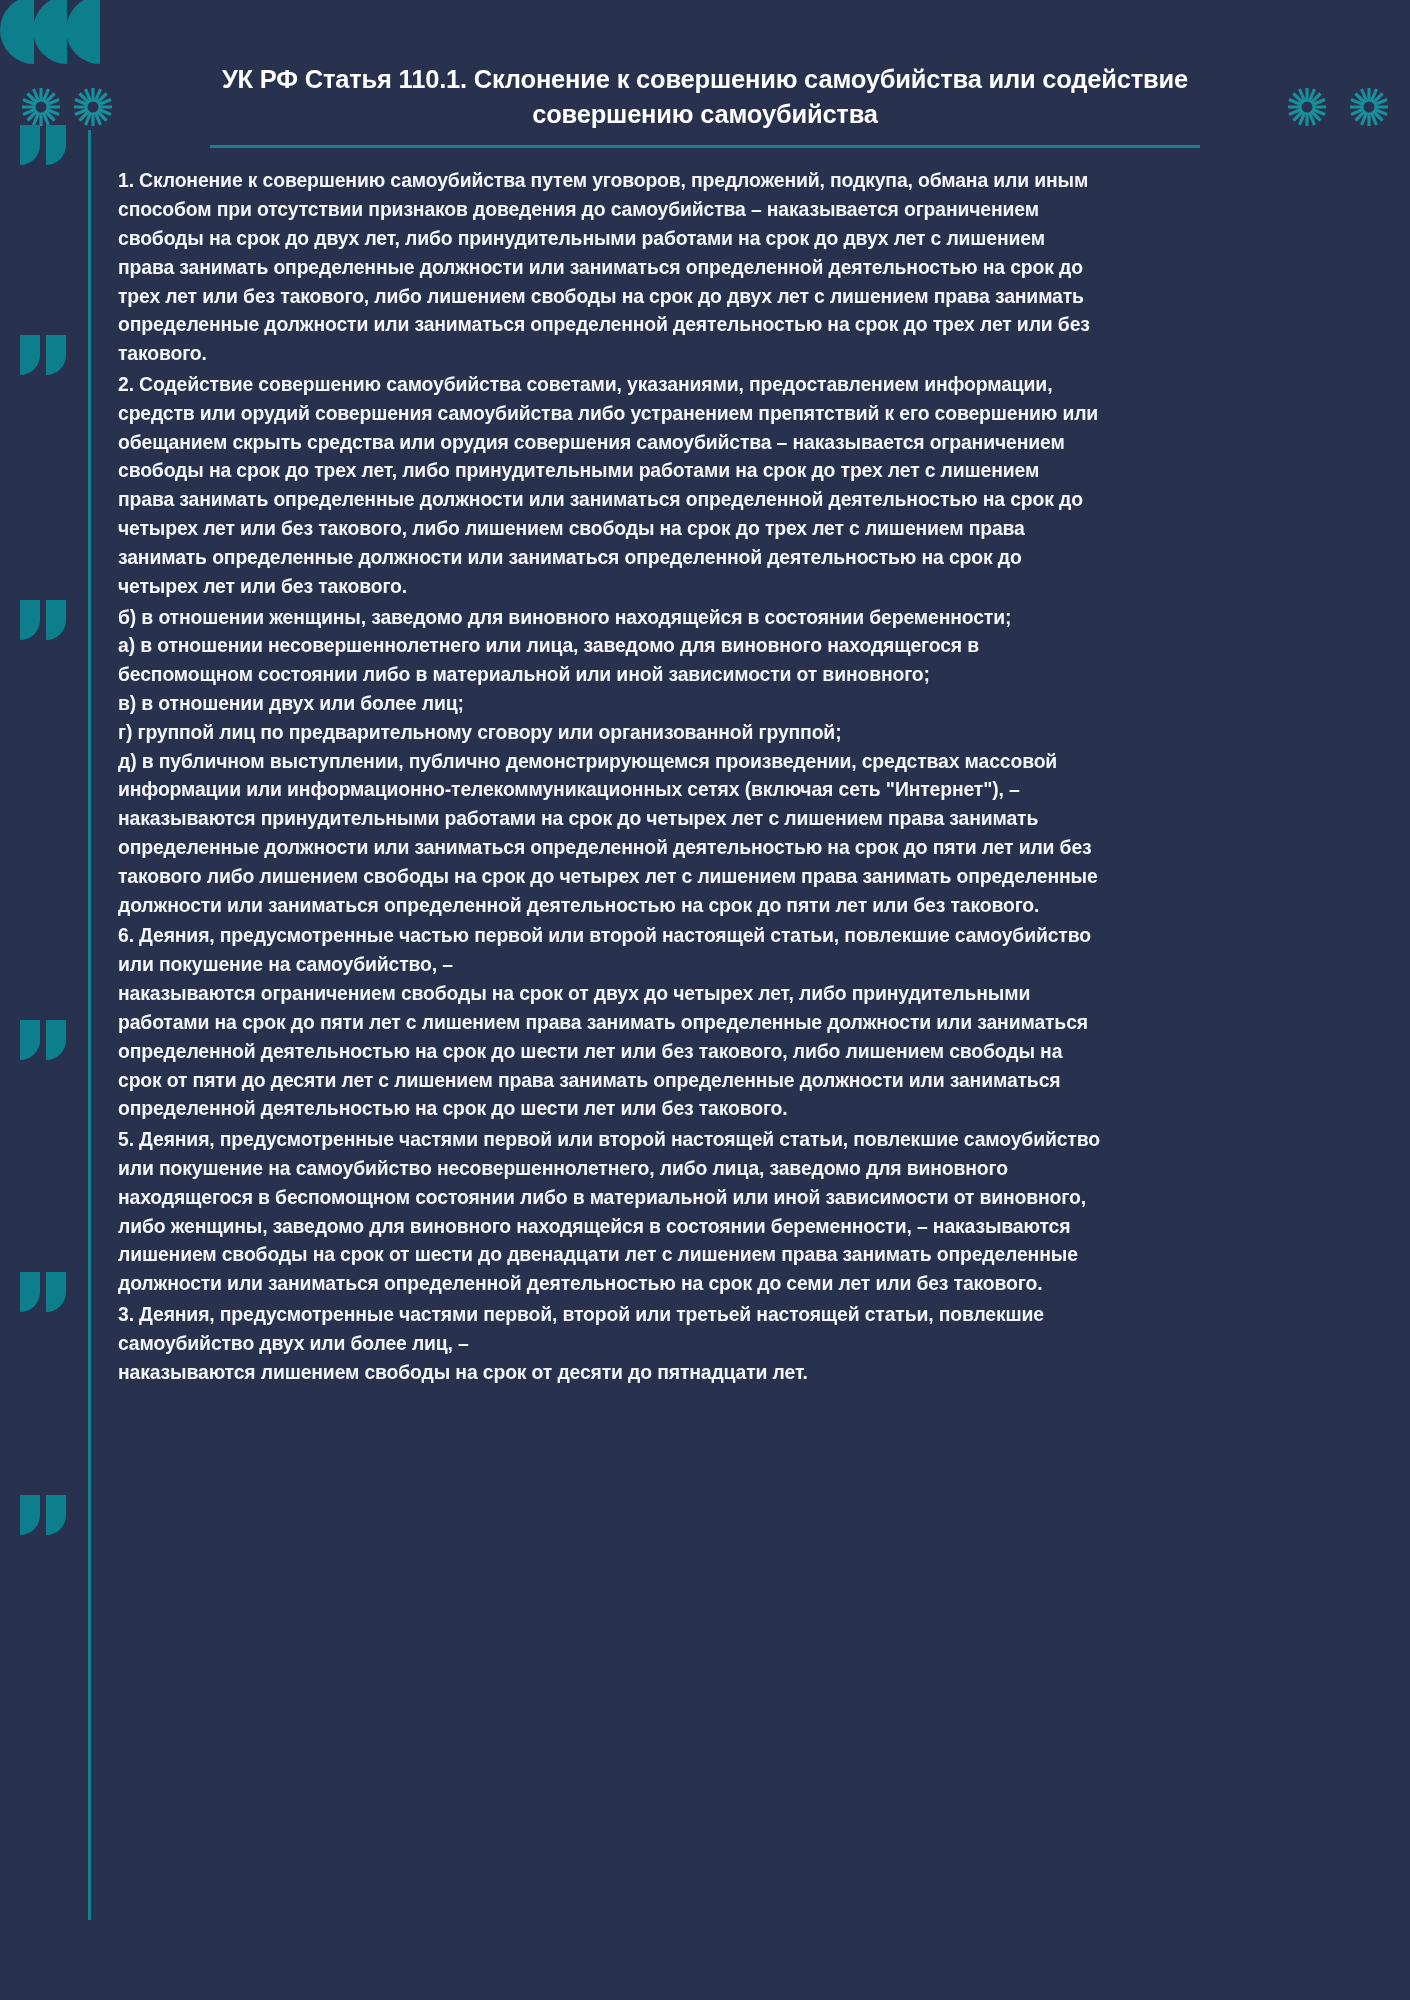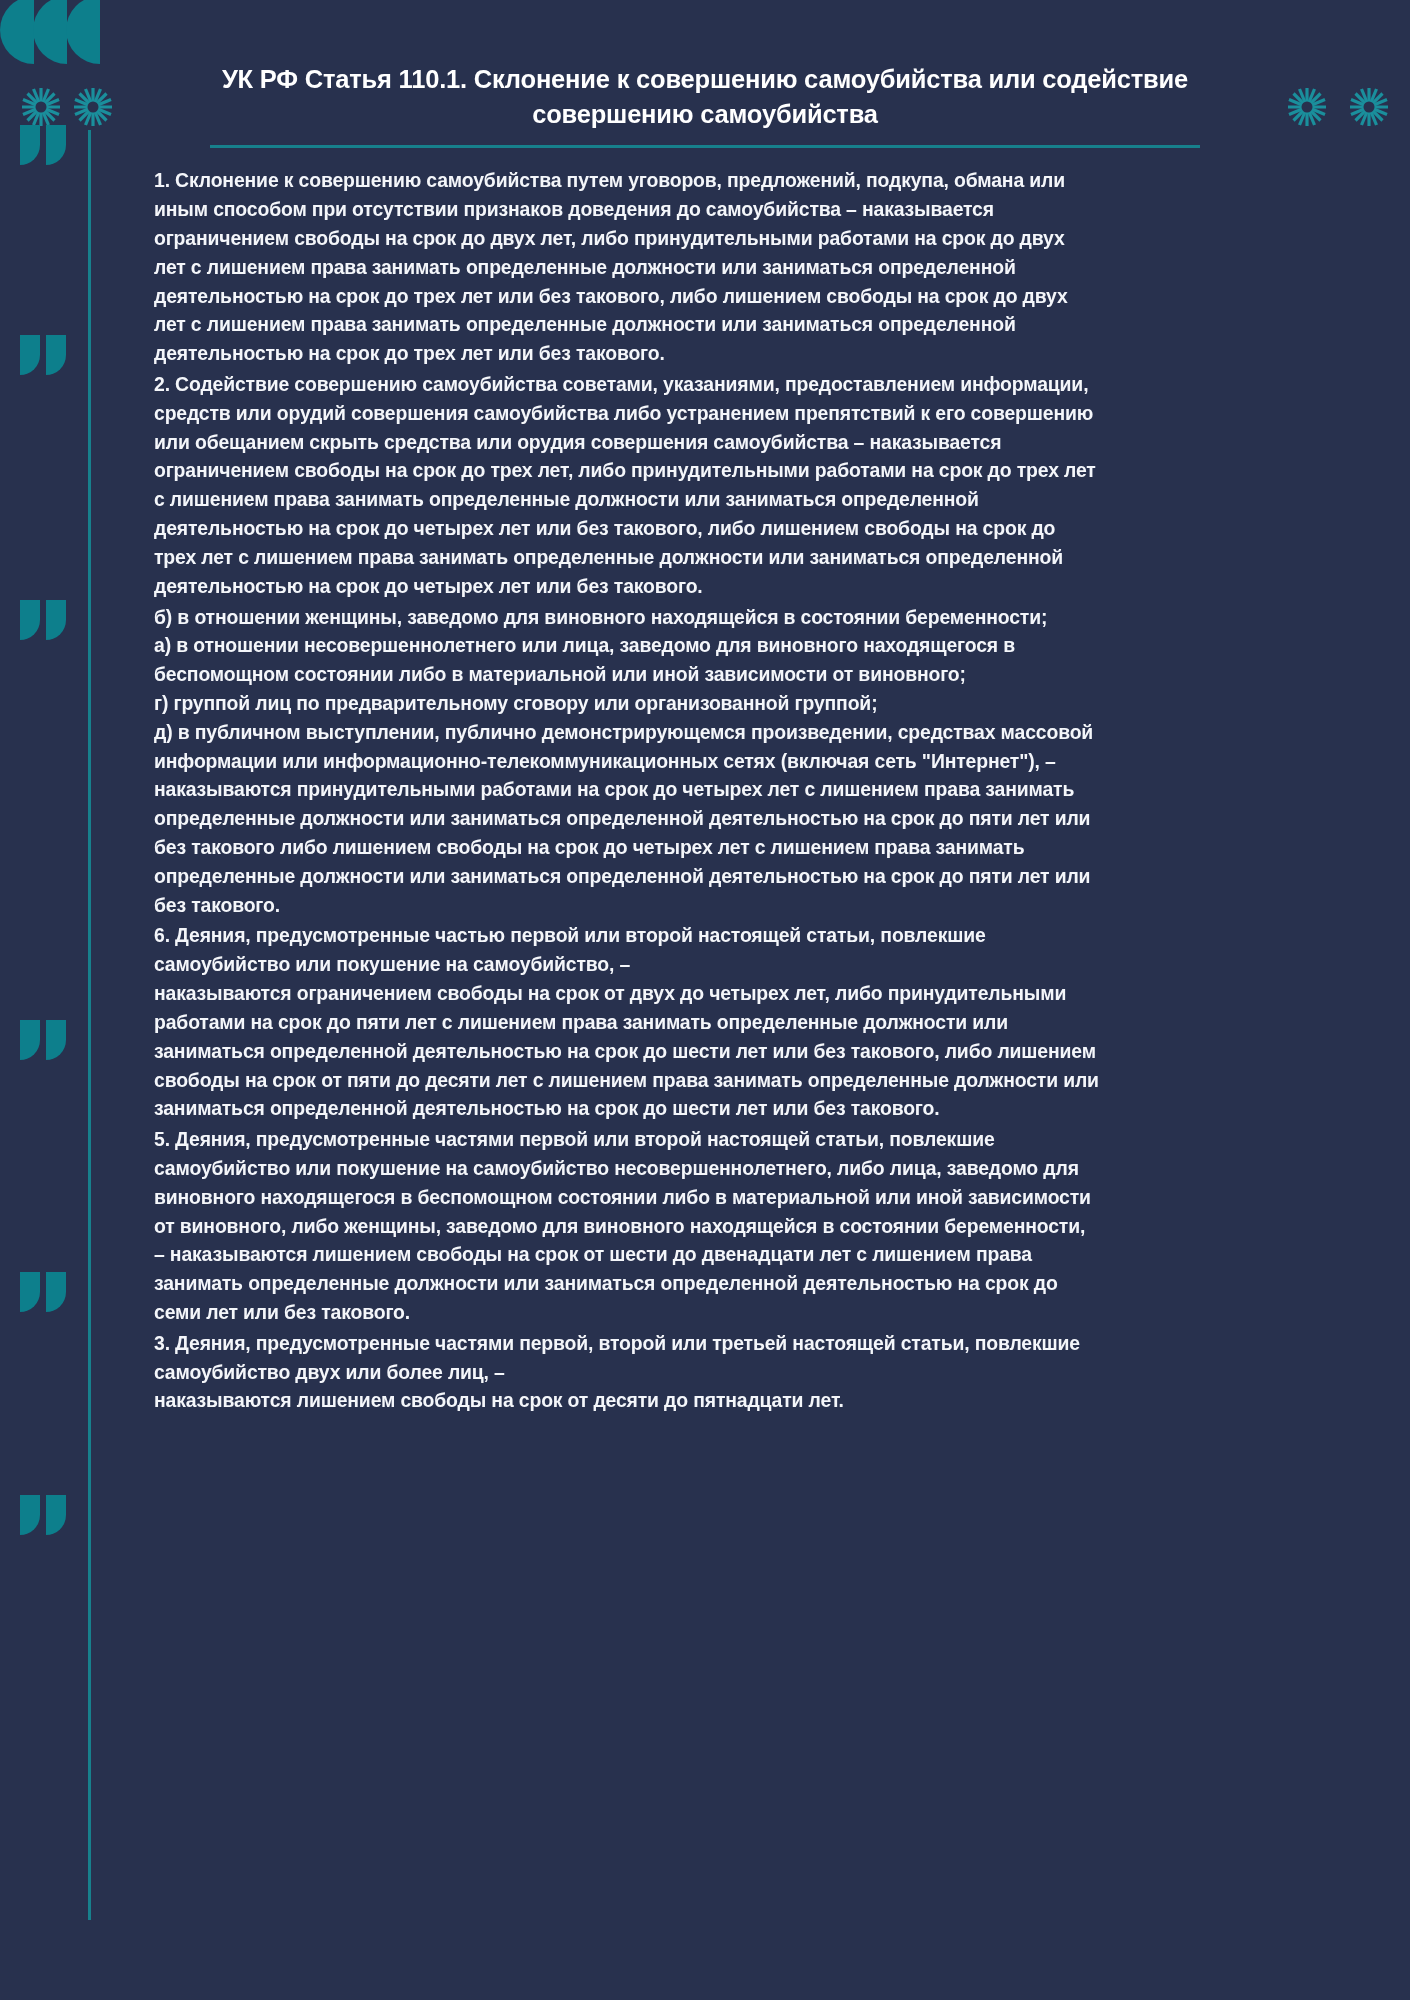--- a/index.html
+++ b/index.html
@@ -80,21 +80,21 @@
     font-weight:bold;
     line-height:1.485;
     letter-spacing:-0.15px;
     color:#f4f6fa;
     margin:0 0 2px 0;
     text-align:left;
   }
   .clause.tight { margin-bottom:0; }
 
   
-  .article-body { padding-right:310px;margin-left:36px; }
+  .article-body { padding-right:310px; }
 </style>
 </head>
 <body>
 
 <svg class="corner-arcs" viewBox="0 0 110 70" xmlns="http://www.w3.org/2000/svg" aria-hidden="true">
   <path d="M 40 0 L 40 68 A 34 34 0 0 1 40 0 Z" fill="#0d7f8c"></path>
   <path d="M 73 0 L 73 68 A 34 34 0 0 1 73 0 Z" fill="#0d7f8c"></path>
   <path d="M 106 0 L 106 68 A 34 34 0 0 1 106 0 Z" fill="#0d7f8c"></path>
 </svg>
 
@@ -189,20 +189,21 @@
 <header class="page-header">
   <h1 class="page-title">УК РФ Статья 110.1. Склонение к совершению самоубийства или содействие совершению самоубийства</h1>
   <div class="title-divider"></div>
 </header>
 
 <main class="article-body">
   <p class="clause">1. Склонение к совершению самоубийства путем уговоров, предложений, подкупа, обмана или иным способом при отсутствии признаков доведения до самоубийства – наказывается ограничением свободы на срок до двух лет, либо принудительными работами на срок до двух лет с лишением права занимать определенные должности или заниматься определенной деятельностью на срок до трех лет или без такового, либо лишением свободы на срок до двух лет с лишением права занимать определенные должности или заниматься определенной деятельностью на срок до трех лет или без такового.</p>
   <p class="clause">2. Содействие совершению самоубийства советами, указаниями, предоставлением информации, средств или орудий совершения самоубийства либо устранением препятствий к его совершению или обещанием скрыть средства или орудия совершения самоубийства – наказывается ограничением свободы на срок до трех лет, либо принудительными работами на срок до трех лет с лишением права занимать определенные должности или заниматься определенной деятельностью на срок до четырех лет или без такового, либо лишением свободы на срок до трех лет с лишением права занимать определенные должности или заниматься определенной деятельностью на срок до четырех лет или без такового.</p>
   <p class="clause tight">б) в отношении женщины, заведомо для виновного находящейся в состоянии беременности;</p>
   <p class="clause tight">а) в отношении несовершеннолетнего или лица, заведомо для виновного находящегося в беспомощном состоянии либо в материальной или иной зависимости от виновного;</p>
+  <p class="clause tight">в) в отношении двух или более лиц;</p>
   <p class="clause tight">г) группой лиц по предварительному сговору или организованной группой;</p>
   <p class="clause">д) в публичном выступлении, публично демонстрирующемся произведении, средствах массовой информации или информационно-телекоммуникационных сетях (включая сеть "Интернет"), – наказываются принудительными работами на срок до четырех лет с лишением права занимать определенные должности или заниматься определенной деятельностью на срок до пяти лет или без такового либо лишением свободы на срок до четырех лет с лишением права занимать определенные должности или заниматься определенной деятельностью на срок до пяти лет или без такового.</p>
   <p class="clause tight">6. Деяния, предусмотренные частью первой или второй настоящей статьи, повлекшие самоубийство или покушение на самоубийство, –</p>
   <p class="clause">наказываются ограничением свободы на срок от двух до четырех лет, либо принудительными работами на срок до пяти лет с лишением права занимать определенные должности или заниматься определенной деятельностью на срок до шести лет или без такового, либо лишением свободы на срок от пяти до десяти лет с лишением права занимать определенные должности или заниматься определенной деятельностью на срок до шести лет или без такового.</p>
   <p class="clause">5. Деяния, предусмотренные частями первой или второй настоящей статьи, повлекшие самоубийство или покушение на самоубийство несовершеннолетнего, либо лица, заведомо для виновного находящегося в беспомощном состоянии либо в материальной или иной зависимости от виновного, либо женщины, заведомо для виновного находящейся в состоянии беременности, – наказываются лишением свободы на срок от шести до двенадцати лет с лишением права занимать определенные должности или заниматься определенной деятельностью на срок до семи лет или без такового.</p>
   <p class="clause tight">3. Деяния, предусмотренные частями первой, второй или третьей настоящей статьи, повлекшие самоубийство двух или более лиц, –</p>
   <p class="clause">наказываются лишением свободы на срок от десяти до пятнадцати лет.</p>
 </main>
 
 </body></html>

